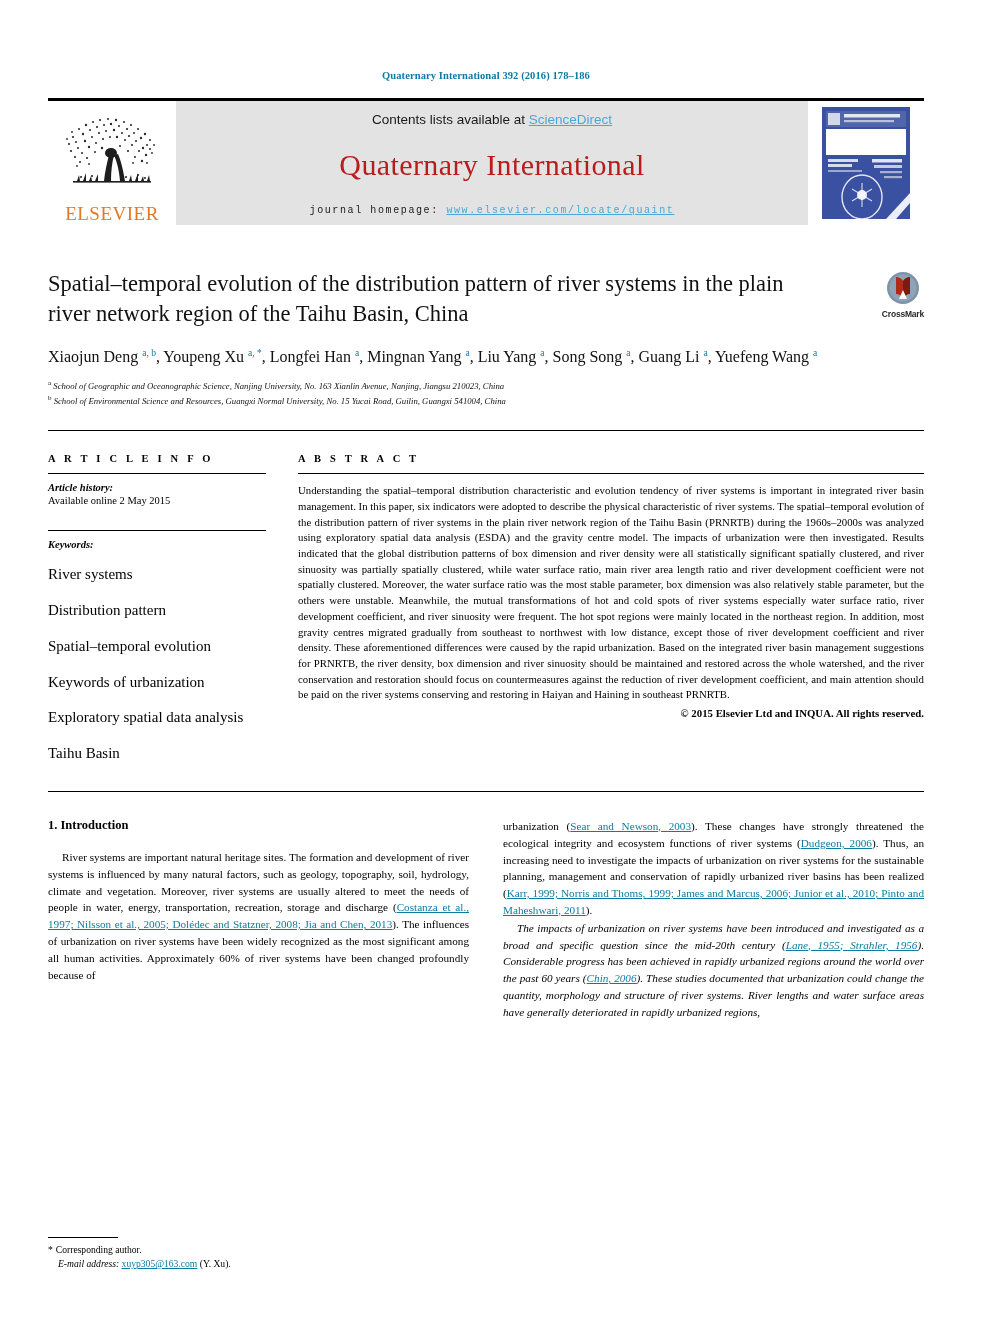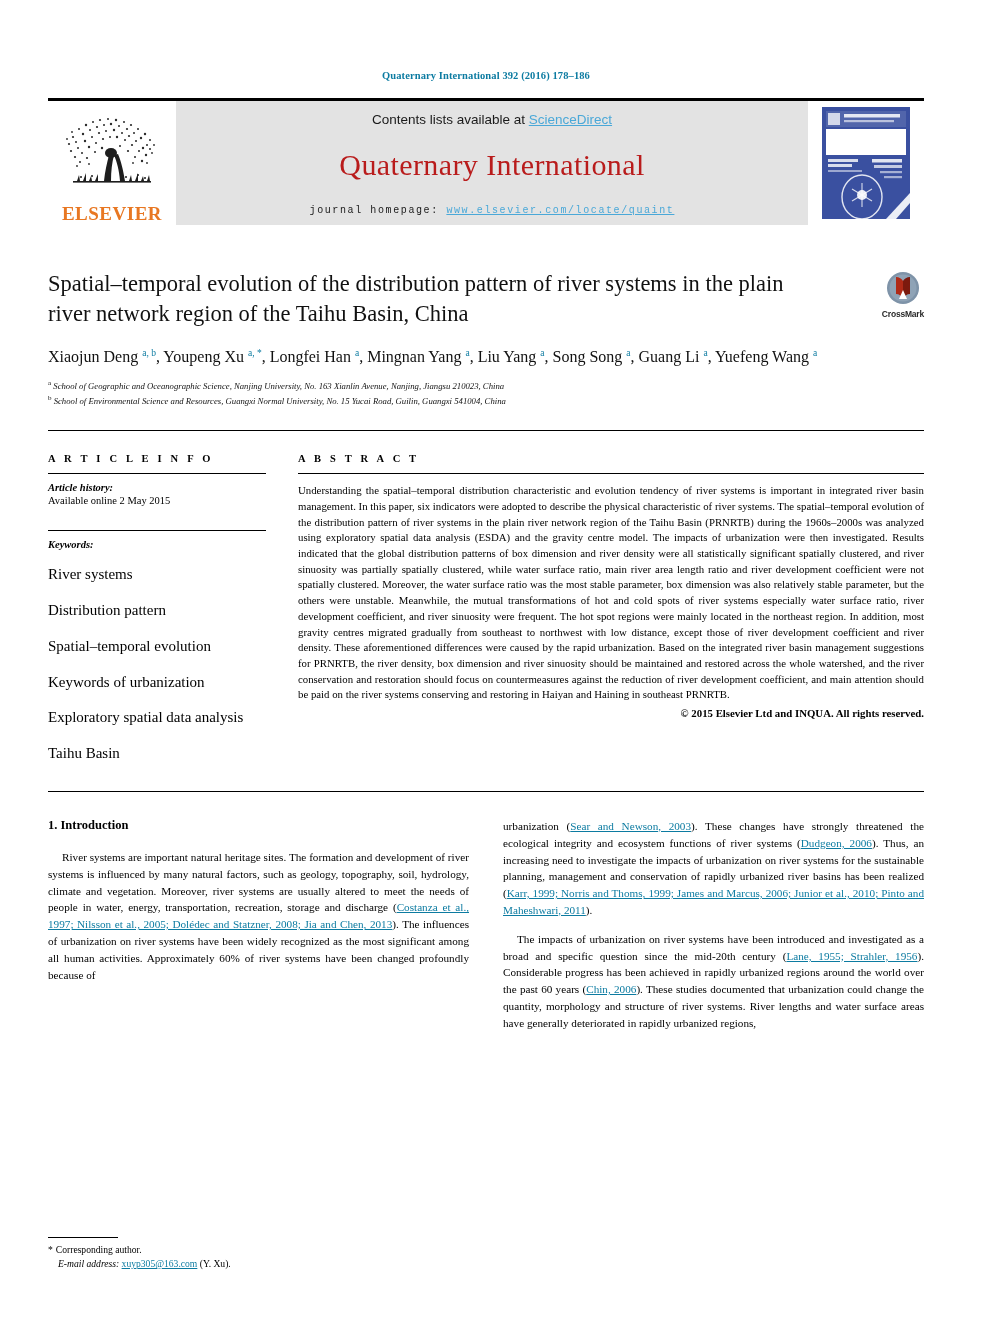--- a/index.html
+++ b/index.html
@@ -53,21 +53,21 @@
     background: #fff;
   }
   .tree-svg { display:block; }
   .elsevier-word {
     font-family: "Liberation Serif", serif;
     color: #e87722;
     font-size: 19px;
     letter-spacing: 0.5px;
     line-height: 1;
     margin-top: 1px;
-    font-weight: bold;
+    font-weight: normal;
   }
   .masthead-center {
     flex: 1 1 auto;
     background: #e3e3e3;
     display: flex;
     flex-direction: column;
     align-items: center;
     justify-content: space-between;
     padding: 11px 0 9px 0;
   }
@@ -207,21 +207,21 @@
     margin: 0 0 16px 0;
     font-family: "Liberation Serif", serif;
   }
   .body-p {
     font-size: 11.2px;
     line-height: 1.5;
     text-align: justify;
     margin: 0;
     text-indent: 14px;
   }
-  .body-p + .body-p { margin-top: 12px; }
+  .body-p + .body-p { margin-top: 1px; font-style: italic; }
   .ref { color: #0c7ba1; }
 
   
   .footnote {
     position: absolute;
     left: 48px;
     bottom: 52px;
     width: 410px;
   }
   .fn-rule {

